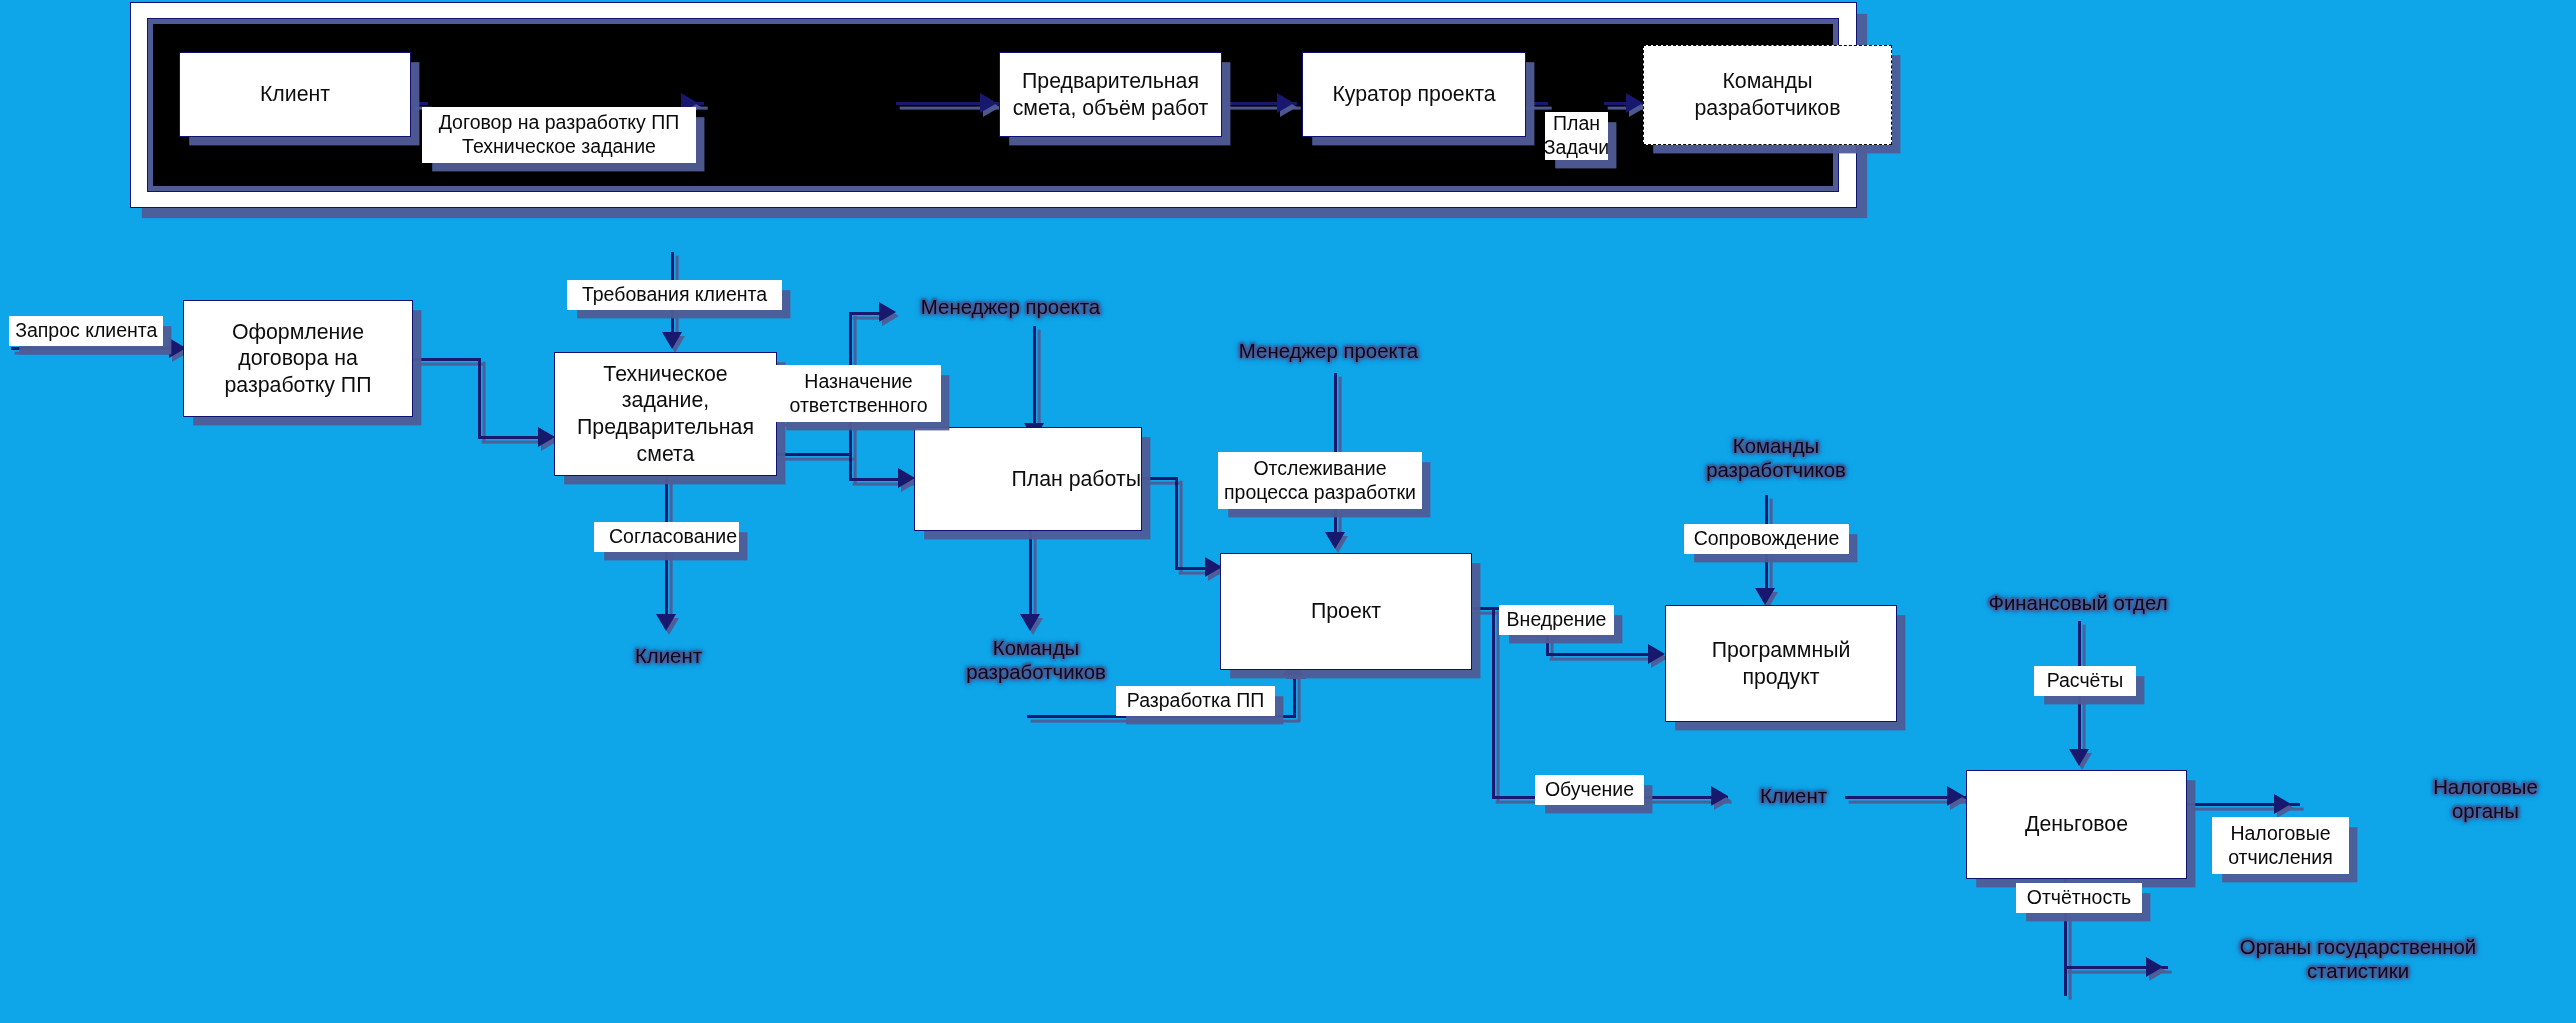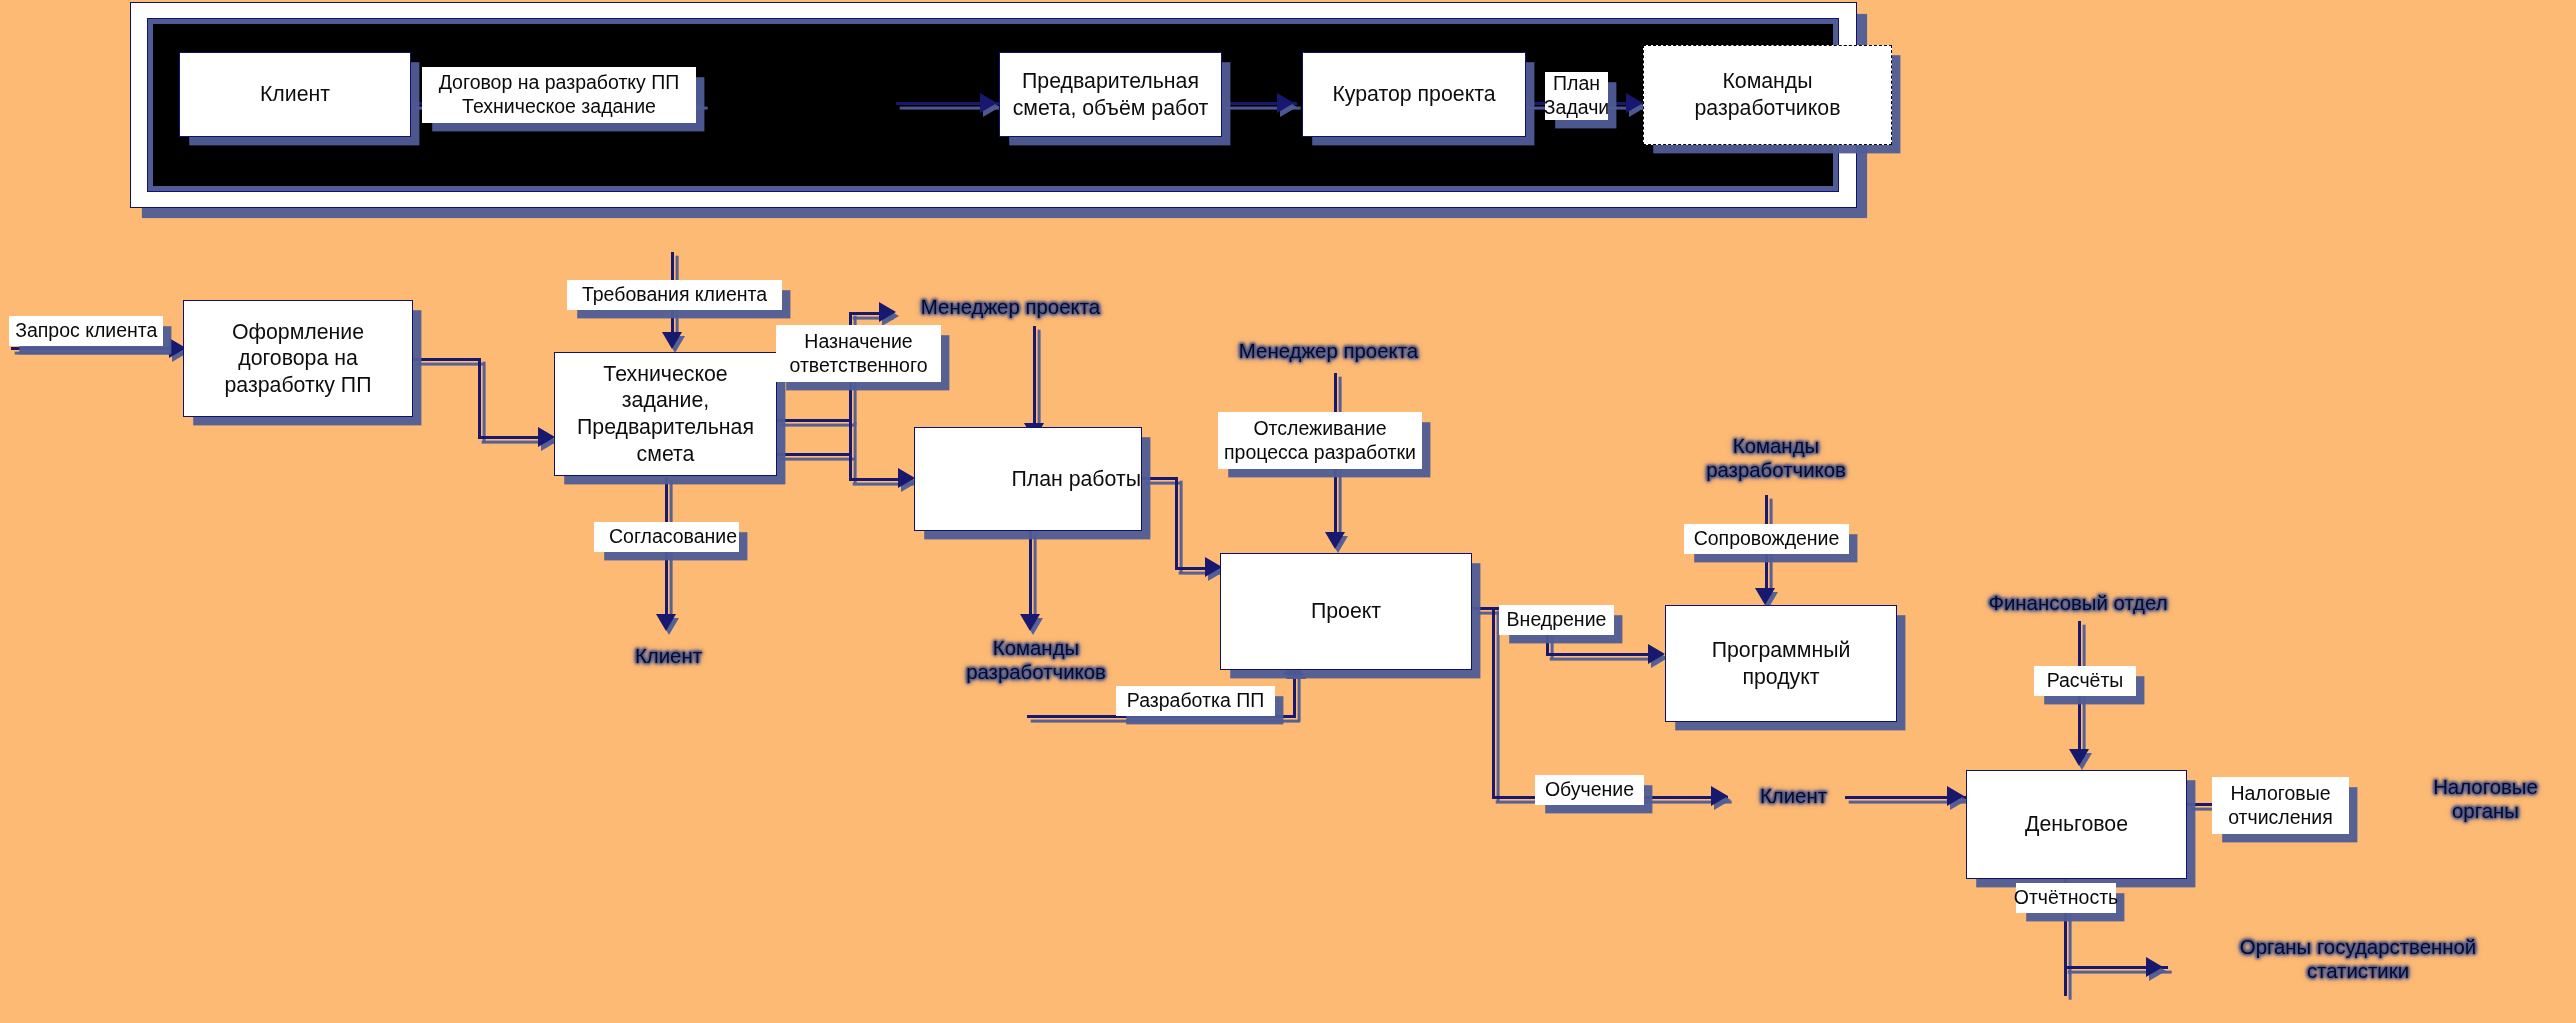--- a/index.html
+++ b/index.html
@@ -1,34 +1,34 @@
 <!DOCTYPE html>
 <html style="font-size:15px"><head>
 <meta charset="utf-8">
 <style>
   html,body{margin:0;padding:0;background:#000;}
   body{width:2576px;height:1024px;overflow:hidden;font-family:"Liberation Sans","DejaVu Sans",sans-serif;}
-  #stage{position:relative;width:2576px;height:1024px;background:#fdba74;}
+  #stage{position:relative;width:2576px;height:1024px;background:#0ea5e9;}
 
   
   .proc{
     position:absolute;background:#ffffff;border:0.9px solid #10106e;
     box-sizing:border-box;display:flex;align-items:center;justify-content:center;
     text-align:center;color:#0d0d0d;font-size:21.3px;line-height:1.25;
     box-shadow:9.3px 9.3px 0 -0.9px rgba(79,92,150,.95);
     z-index:6;
   }
   .flowlabel{
     position:absolute;background:#ffffff;color:#0a0a0a;
     font-size:19.5px;line-height:1.22;text-align:center;white-space:nowrap;
     box-sizing:border-box;display:flex;align-items:center;justify-content:center;
     box-shadow:9.3px 9.3px 0 -0.9px rgba(79,92,150,.95);
     z-index:8;padding:0 1.9px;
   }
-  .flowlabel.ml{white-space:normal;}
+  .flowlabel.ml{white-space:normal;margin-top:40px;}
   .ext{
     position:absolute;color:#0a0a1e;font-size:20.4px;line-height:1.2;
     text-align:center;white-space:nowrap;z-index:7;
     text-shadow:
        0 0 0.9px #4f5c96, 0 0 1.9px #4f5c96, 0 0 3.7px #4f5c96,
        0.9px 0.9px 2.8px #5a66a0, -0.9px 0.9px 2.8px #5a66a0,
        0.9px -0.9px 2.8px #3b4680, -0.9px -0.9px 2.8px #3b4680,
        0 0 6.5px #2b3570;
   }
   .ext.ml{white-space:normal;}
@@ -247,21 +247,21 @@
   <div class="h" style="left:2187px;top:803px;width:113px;"></div>
   <div class="flowlabel ml" style="left:2212px;top:777px;width:137px;height:57px;">
     <span>Налоговые<br>отчисления</span>
   </div>
   <div class="ar r" style="left:2274px;top:794px;"></div>
   <div class="ext ml" style="left:2415px;top:775px;width:141px;">
     <span>Налоговые<br>органы</span>
   </div>
 
   <div class="v" style="left:2064px;top:879px;height:117px;"></div>
-  <div class="flowlabel" style="left:2016px;top:883px;width:100px;height:30px;">
+  <div class="flowlabel" style="left:2016px;top:883px;width:126px;height:30px;">
     <span>Отчётность</span>
   </div>
   <div class="h" style="left:2064px;top:966px;width:104px;"></div>
   <div class="ar r" style="left:2146px;top:957px;"></div>
   <div class="ext ml" style="left:2205px;top:935px;width:306px;text-align:center;">
     <span>Органы государственной<br>статистики</span>
   </div>
 
 </div>
 

